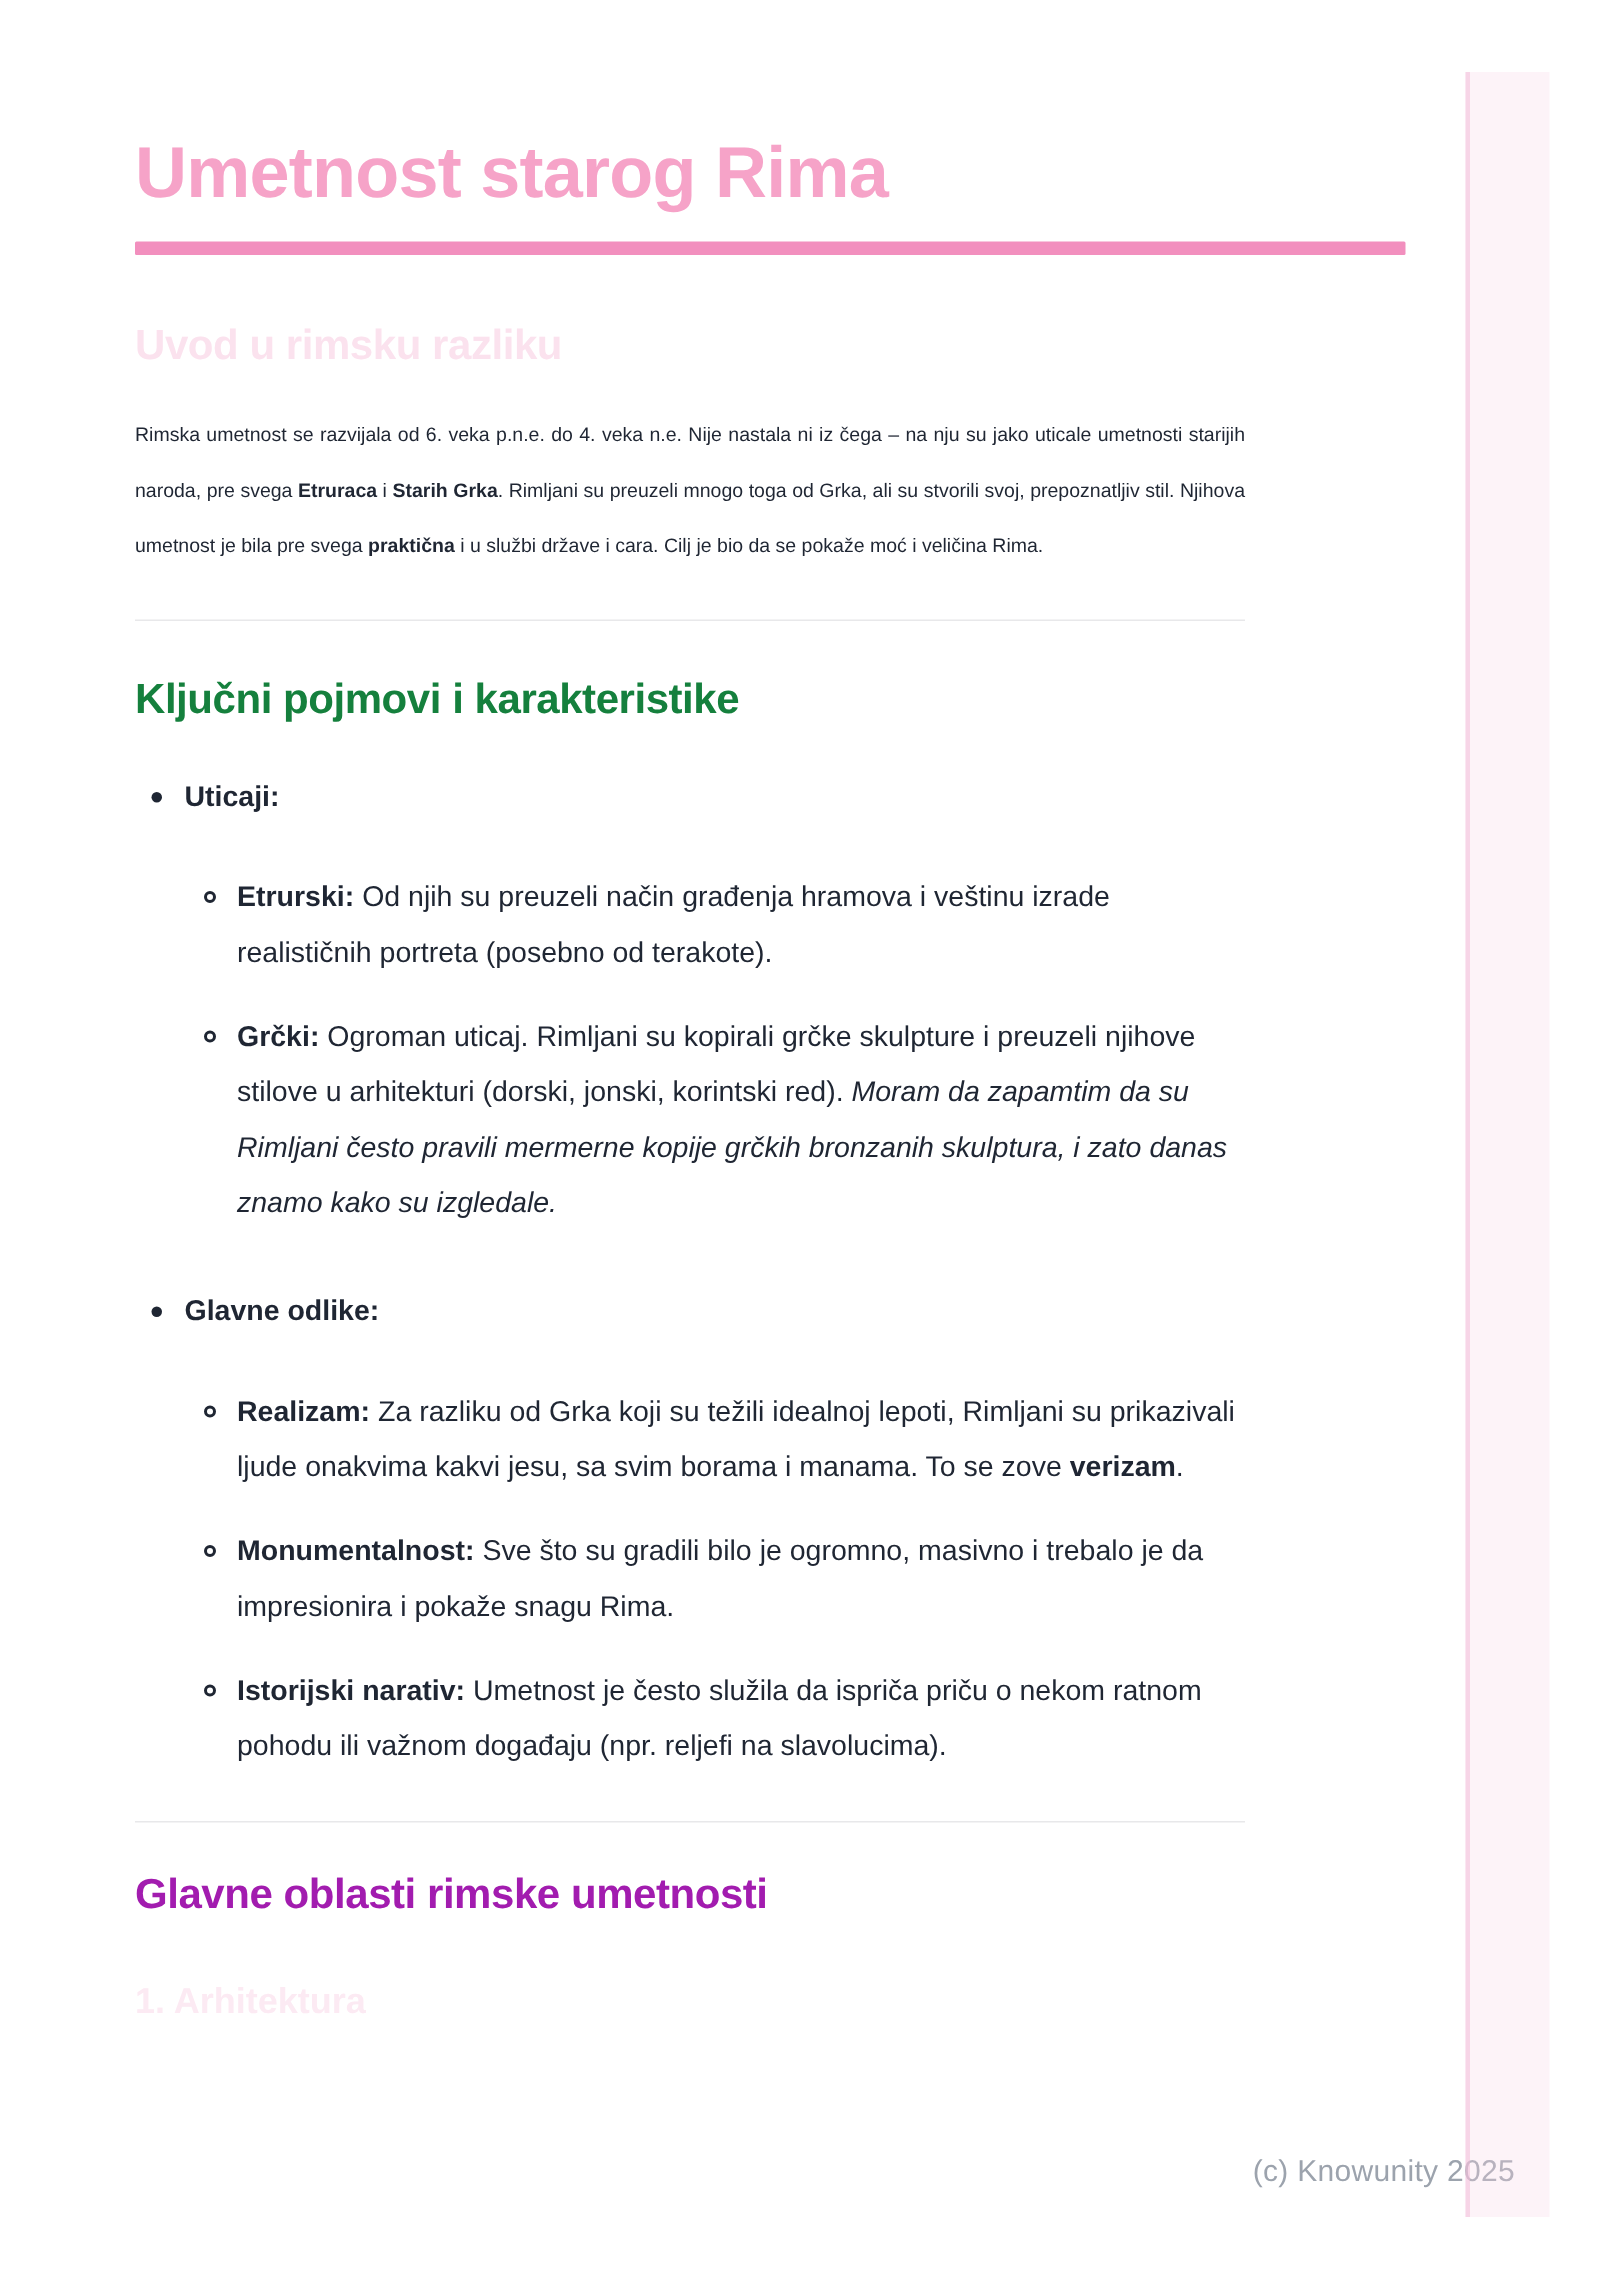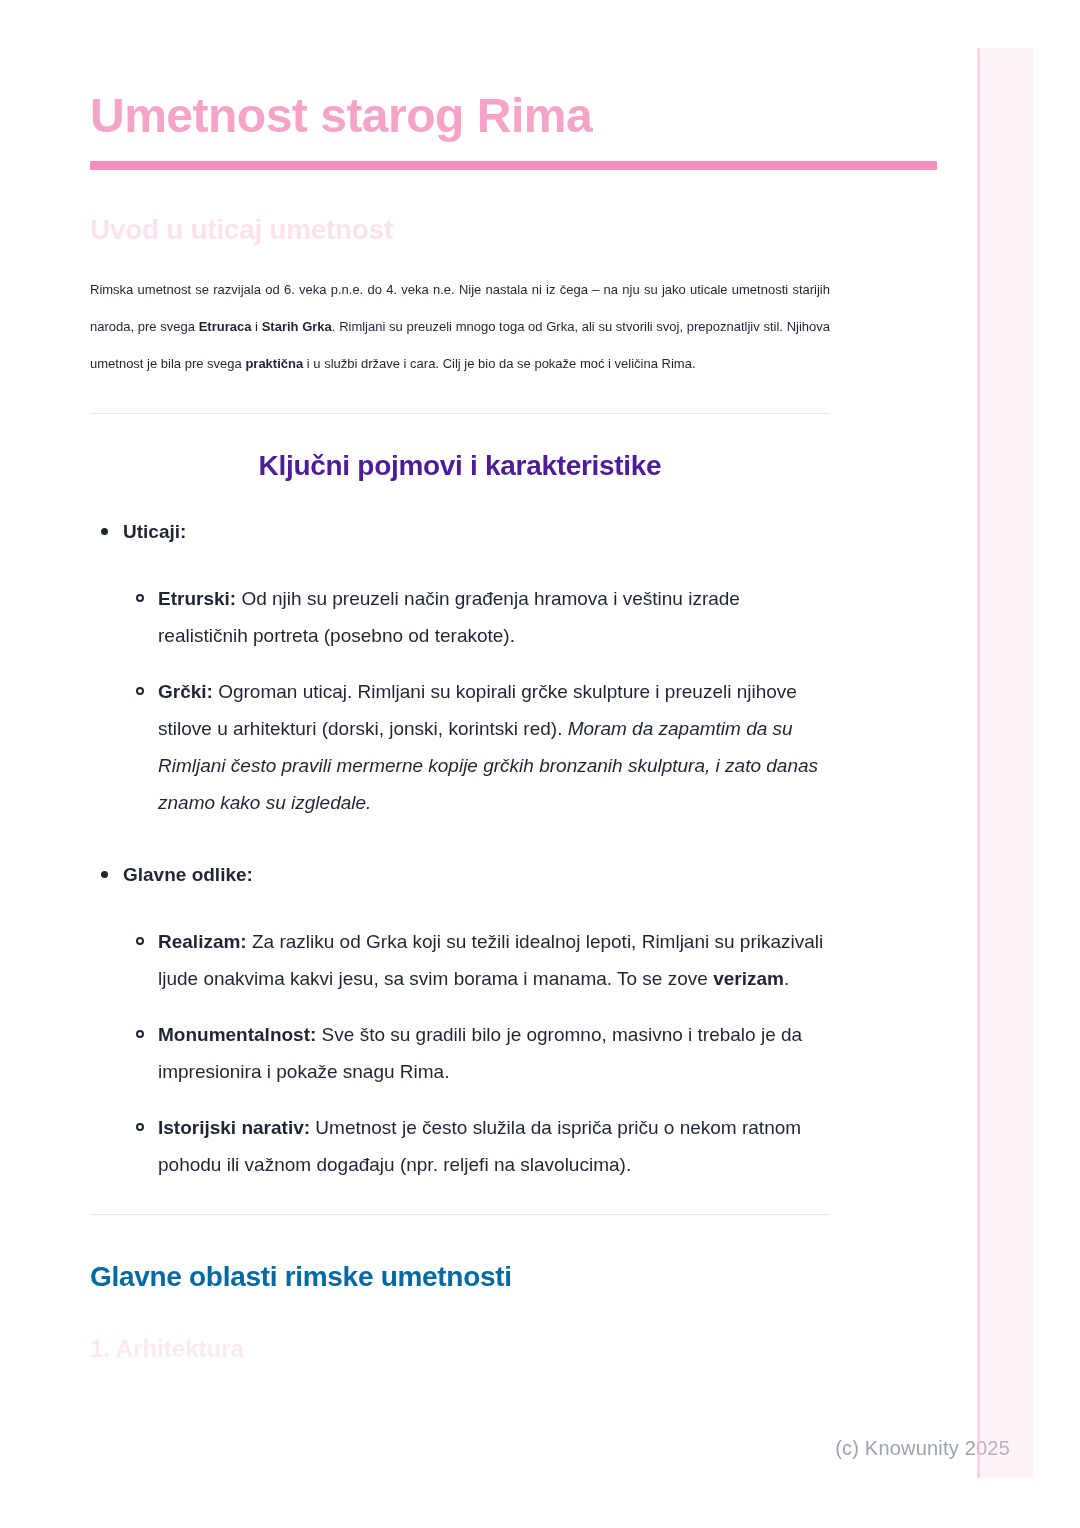--- a/index.html
+++ b/index.html
@@ -32,22 +32,22 @@
     background: #f28fbe;
     border-radius: 1px;
   }
   .h2 {
     font-size: 28px;
     font-weight: 700;
     letter-spacing: -0.3px;
     width: 740px;
   }
   .h2.intro   { margin-top: 44px; color: #fbe2ee; }
-  .h2.key     { margin-top: 36px; color: #4c1d95; text-align: center; }
-  .h2.areas   { margin-top: 46px; color: #0369a1; }
+  .h2.key     { margin-top: 36px; color: #15803d; }
+  .h2.areas   { margin-top: 32px; color: #a21caf; }
   .h3 {
     margin-top: 42px;
     font-size: 24px;
     font-weight: 700;
     color: #fceaf3;
     width: 740px;
   }
   .para {
     margin-top: 25px;
     width: 740px;
@@ -111,21 +111,21 @@
 </style>
 </head>
 <body>
 
 <div class="content">
 
   <h1 class="page-title">Umetnost starog Rima</h1>
 
   <div class="title-bar"></div>
 
-  <h2 class="h2 intro">Uvod u uticaj umetnost</h2>
+  <h2 class="h2 intro">Uvod u rimsku razliku</h2>
 
   <p class="para"><span class="normal">Rimska umetnost se razvijala od 6. veka p.n.e. do 4. veka n.e. Nije nastala ni iz čega – na nju su jako uticale umetnosti starijih naroda, pre svega </span><span class="b">Etruraca</span><span class="normal"> i </span><span class="b">Starih Grka</span><span class="normal">. Rimljani su preuzeli mnogo toga od Grka, ali su stvorili svoj, prepoznatljiv stil. Njihova umetnost je bila pre svega </span><span class="b">praktična</span><span class="normal"> i u službi države i cara. Cilj je bio da se pokaže moć i veličina Rima.</span></p>
 
   <hr class="divider">
 
   <h2 class="h2 key">Ključni pojmovi i karakteristike</h2>
 
   <div class="list">
 
     <div class="row lvl1">

